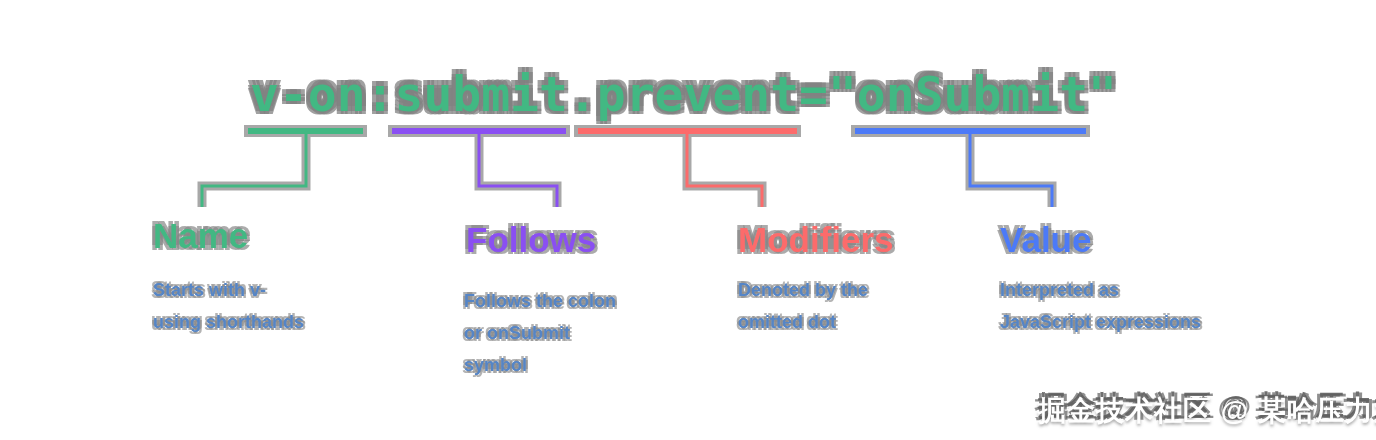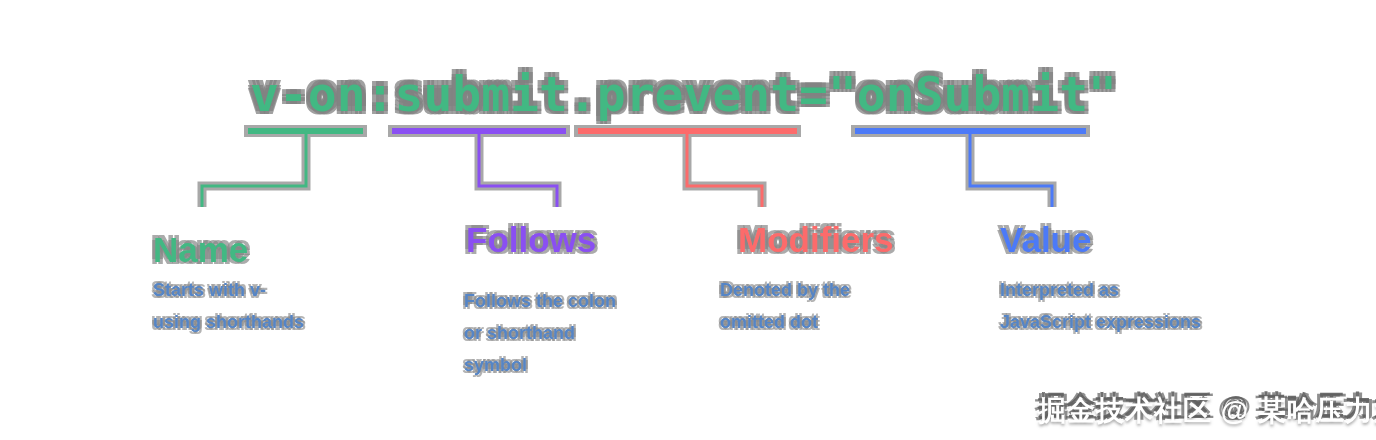--- a/index.html
+++ b/index.html
@@ -50,41 +50,41 @@
     position: absolute;
     font-size: 35px;
     font-weight: bold;
     line-height: 1;
     text-shadow:
       -3px -3px 0 rgba(135,135,135,0.7),
        3px -3px 0 rgba(135,135,135,0.7),
       -3px  2px 0 rgba(135,135,135,0.7),
        3px  2px 0 rgba(135,135,135,0.7);
   }
-  .label-name      { left: 153px;  top: 232px; color: #42b883; }
+  .label-name      { left: 153px;  top: 218px; color: #42b883; }
   .label-argument  { left: 466px;  top: 222px; color: #8a4ff2; }
   .label-modifiers { left: 738px;  top: 222px; color: #fc6b6b; }
   .label-value     { left: 1000px; top: 222px; color: #4c7af7; }
   
   .part-desc {
     position: absolute;
     top: 274px;
     font-size: 18px;
     font-weight: bold;
     line-height: 32px;
     color: #5585c6;
     text-shadow:
       -2px -2px 0 rgba(139,139,139,0.65),
        2px -2px 0 rgba(139,139,139,0.65),
       -2px  2px 0 rgba(139,139,139,0.65),
        2px  2px 0 rgba(139,139,139,0.65);
   }
   .desc-name      { left: 153px;  }
   .desc-argument  { left: 464px; margin-top: 11px;  }
-  .desc-modifiers { left: 720px;  }
+  .desc-modifiers { left: 738px;  }
   .desc-value     { left: 1000px; }
   
   .watermark {
     position: absolute;
     left: 1038px;
     top: 392px;
     font-size: 28px;
     font-weight: bold;
     letter-spacing: 1px;
     color: #ffffff;
@@ -132,21 +132,21 @@
   <div class="part-label label-argument">Follows</div>
   <div class="part-label label-value">Value</div>
   <div class="part-label label-modifiers">Modifiers</div>
 
   <div class="part-desc desc-name">
     <div>Starts with v-</div>
     <div>using shorthands</div>
   </div>
   <div class="part-desc desc-argument">
     <div>Follows the colon</div>
-    <div>or shorthand</div>
+    <div>or onSubmit</div>
     <div>symbol</div>
   </div>
   <div class="part-desc desc-modifiers">
     <div>Denoted by the</div>
     <div>omitted dot</div>
   </div>
   <div class="part-desc desc-value">
     <div>Interpreted as</div>
     <div>JavaScript expressions</div>
   </div>

